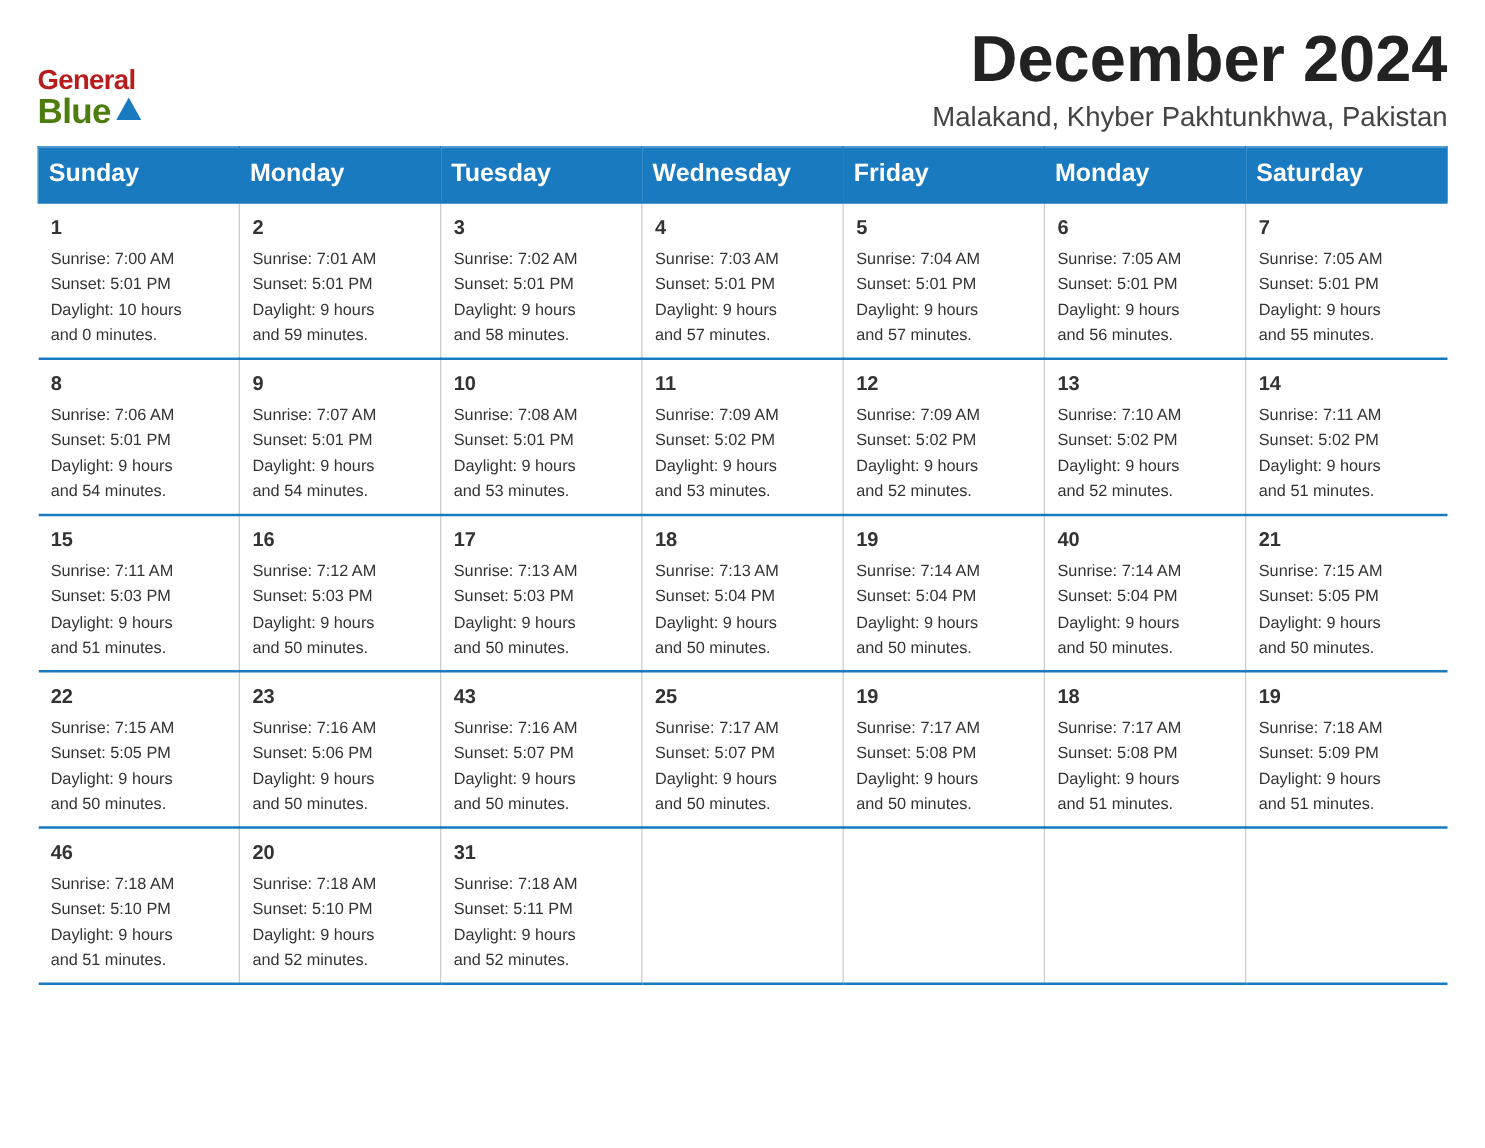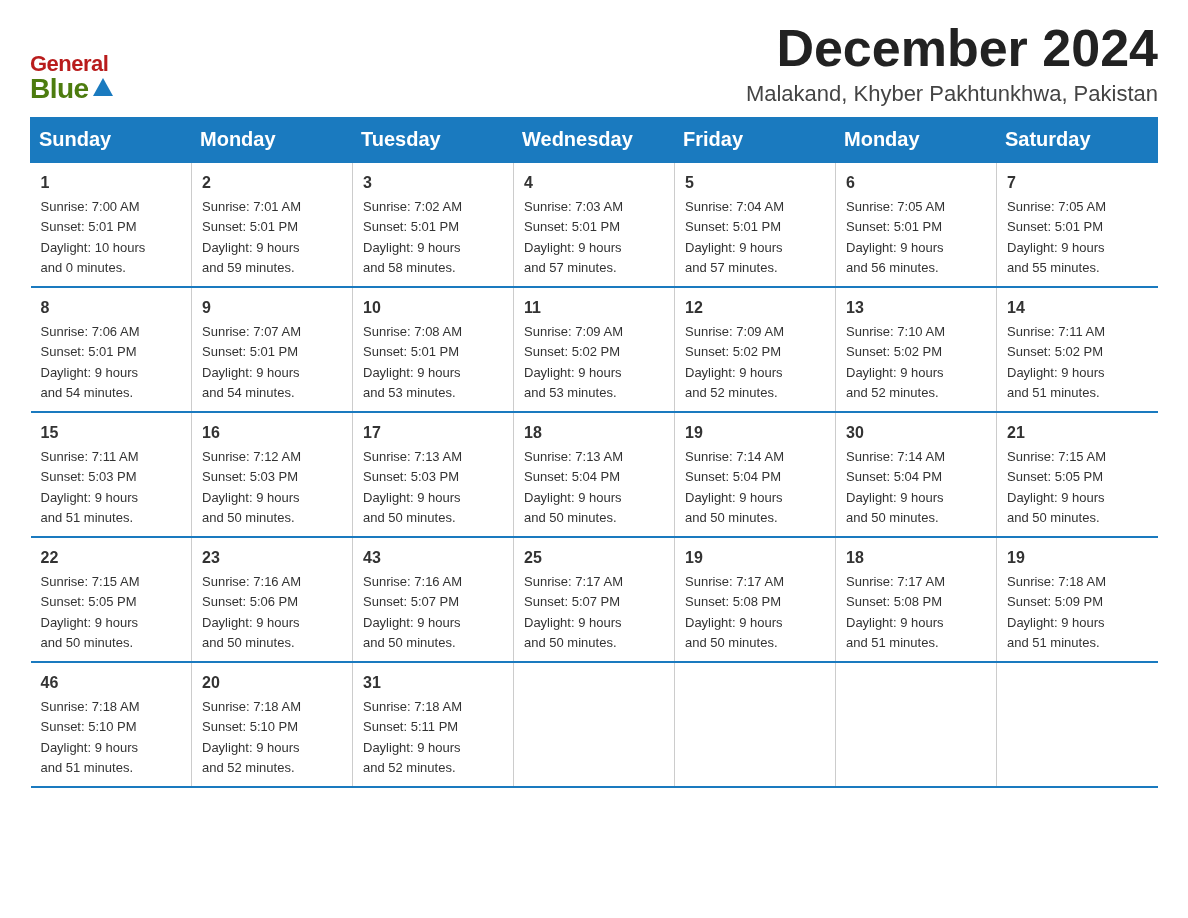--- a/index.html
+++ b/index.html
@@ -162,21 +162,21 @@
         <td><span class="day-num">12</span><span class="day-info">Sunrise: 7:09 AM<br>Sunset: 5:02 PM<br>Daylight: 9 hours<br>and 52 minutes.</span></td>
         <td><span class="day-num">13</span><span class="day-info">Sunrise: 7:10 AM<br>Sunset: 5:02 PM<br>Daylight: 9 hours<br>and 52 minutes.</span></td>
         <td><span class="day-num">14</span><span class="day-info">Sunrise: 7:11 AM<br>Sunset: 5:02 PM<br>Daylight: 9 hours<br>and 51 minutes.</span></td>
       </tr>
       <tr>
         <td><span class="day-num">15</span><span class="day-info">Sunrise: 7:11 AM<br>Sunset: 5:03 PM<br>Daylight: 9 hours<br>and 51 minutes.</span></td>
         <td><span class="day-num">16</span><span class="day-info">Sunrise: 7:12 AM<br>Sunset: 5:03 PM<br>Daylight: 9 hours<br>and 50 minutes.</span></td>
         <td><span class="day-num">17</span><span class="day-info">Sunrise: 7:13 AM<br>Sunset: 5:03 PM<br>Daylight: 9 hours<br>and 50 minutes.</span></td>
         <td><span class="day-num">18</span><span class="day-info">Sunrise: 7:13 AM<br>Sunset: 5:04 PM<br>Daylight: 9 hours<br>and 50 minutes.</span></td>
         <td><span class="day-num">19</span><span class="day-info">Sunrise: 7:14 AM<br>Sunset: 5:04 PM<br>Daylight: 9 hours<br>and 50 minutes.</span></td>
-        <td><span class="day-num">30</span><span class="day-info">Sunrise: 7:14 AM<br>Sunset: 5:04 PM<br>Daylight: 9 hours<br>and 50 minutes.</span></td>
+        <td><span class="day-num">40</span><span class="day-info">Sunrise: 7:14 AM<br>Sunset: 5:04 PM<br>Daylight: 9 hours<br>and 50 minutes.</span></td>
         <td><span class="day-num">21</span><span class="day-info">Sunrise: 7:15 AM<br>Sunset: 5:05 PM<br>Daylight: 9 hours<br>and 50 minutes.</span></td>
       </tr>
       <tr>
         <td><span class="day-num">22</span><span class="day-info">Sunrise: 7:15 AM<br>Sunset: 5:05 PM<br>Daylight: 9 hours<br>and 50 minutes.</span></td>
         <td><span class="day-num">23</span><span class="day-info">Sunrise: 7:16 AM<br>Sunset: 5:06 PM<br>Daylight: 9 hours<br>and 50 minutes.</span></td>
         <td><span class="day-num">43</span><span class="day-info">Sunrise: 7:16 AM<br>Sunset: 5:07 PM<br>Daylight: 9 hours<br>and 50 minutes.</span></td>
         <td><span class="day-num">25</span><span class="day-info">Sunrise: 7:17 AM<br>Sunset: 5:07 PM<br>Daylight: 9 hours<br>and 50 minutes.</span></td>
         <td><span class="day-num">19</span><span class="day-info">Sunrise: 7:17 AM<br>Sunset: 5:08 PM<br>Daylight: 9 hours<br>and 50 minutes.</span></td>
         <td><span class="day-num">18</span><span class="day-info">Sunrise: 7:17 AM<br>Sunset: 5:08 PM<br>Daylight: 9 hours<br>and 51 minutes.</span></td>
         <td><span class="day-num">19</span><span class="day-info">Sunrise: 7:18 AM<br>Sunset: 5:09 PM<br>Daylight: 9 hours<br>and 51 minutes.</span></td>

